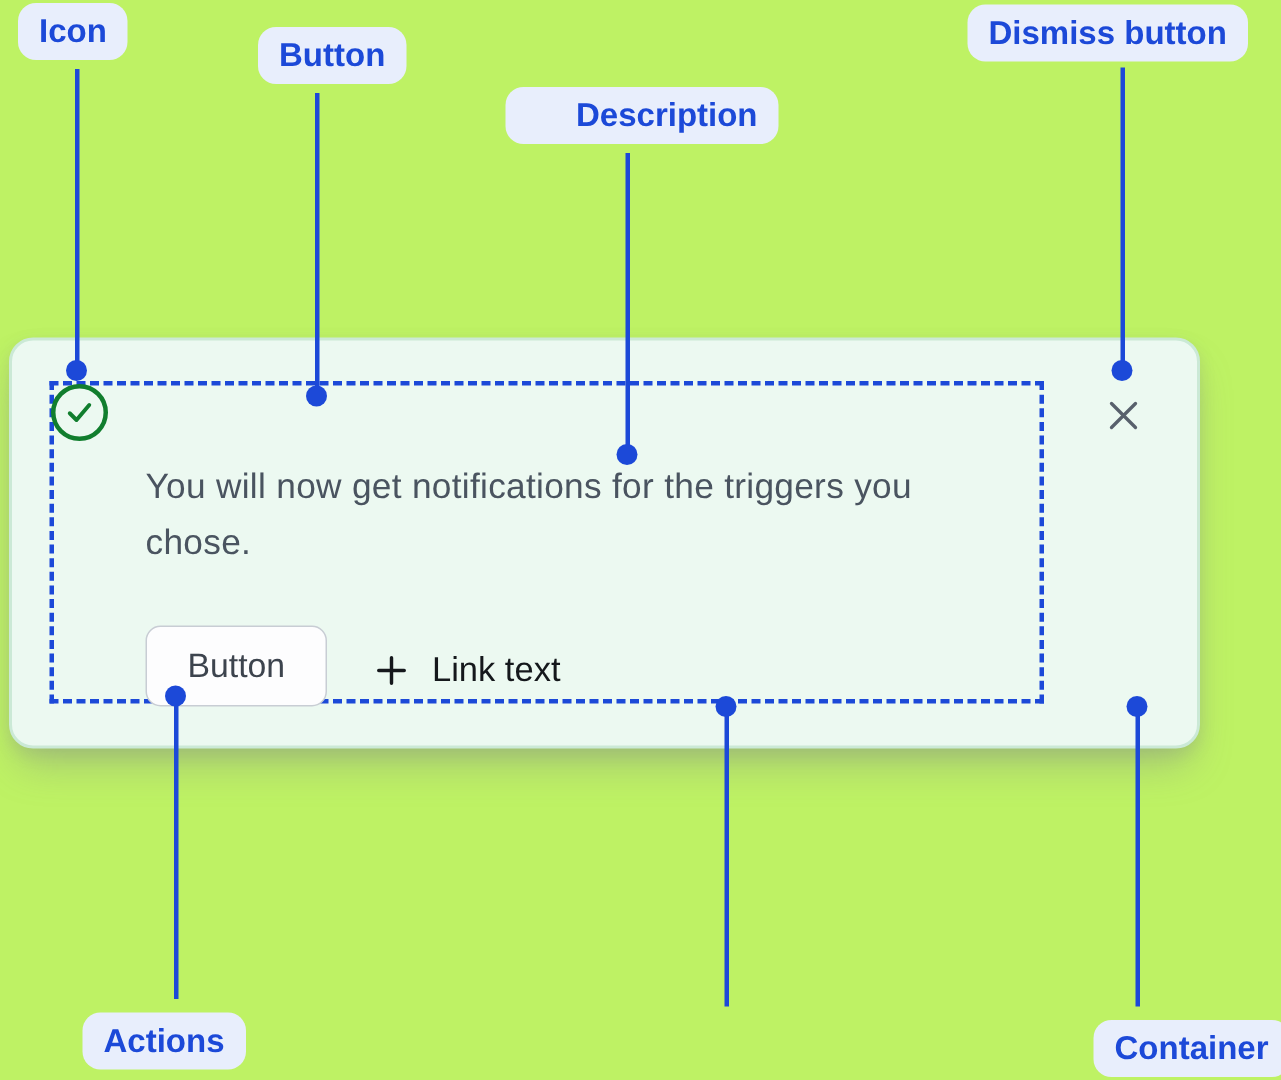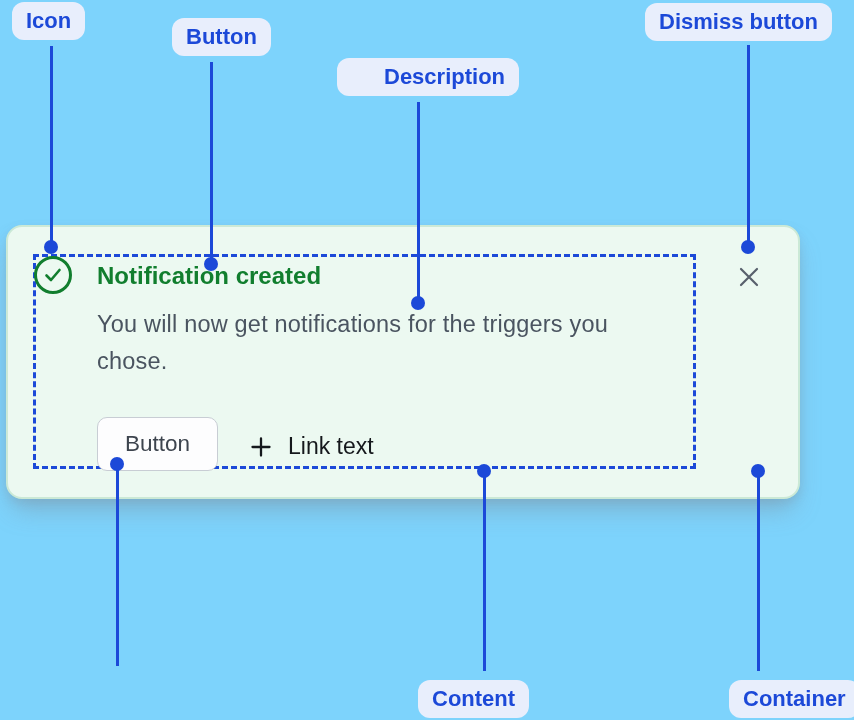--- a/index.html
+++ b/index.html
@@ -1,18 +1,18 @@
 <!DOCTYPE html>
 <html><head>
 <meta charset="utf-8">
 <style>
   html,body{margin:0;padding:0;background:#ffffff;}
   .canvas{
     position:relative;width:854px;height:720px;overflow:hidden;
-    background:#7dd3fc;
+    background:#bef264;
     font-family:"Liberation Sans", sans-serif;
   }
   
   .pill{
     position:absolute;
     background:#e8eefc;
     color:#1c49d8;
     font-size:22px;
     font-weight:700;
     line-height:26px;
@@ -90,21 +90,21 @@
 </head>
 <body>
 
 <div class="canvas">
 
   <div class="pill" style="left:12px;top:2px;">Icon</div>
   <div class="pill" style="left:172px;top:18px;">Button</div>
   <div class="pill" style="left:337px;top:58px;padding-left:47px;">Description</div>
   <div class="pill" style="left:645px;top:3px;border-radius:12px;">Dismiss button</div>
 
-  <div class="pill" style="left:418px;top:680px;">Content</div>
+  <div class="pill" style="left:55px;top:675px;">Actions</div>
   <div class="pill" style="left:685px;top:680px;margin-left:44px;">Container</div>
 
   <div class="vline" style="left:49.5px;top:46px;height:201px;"></div>
   <div class="vline" style="left:209.5px;top:62px;height:202px;"></div>
   <div class="vline" style="left:416.5px;top:102px;height:201px;"></div>
   <div class="vline" style="left:746.5px;top:45px;height:202px;"></div>
   <div class="vline" style="left:115.5px;top:464px;height:202px;"></div>
   <div class="vline" style="left:482.5px;top:471px;height:200px;"></div>
   <div class="vline" style="left:756.5px;top:471px;height:200px;"></div>
 
@@ -119,21 +119,20 @@
   <div class="card"></div>
 
   <div class="content-outline"></div>
 
   <div class="check-circle">
     <svg width="24" height="24" viewBox="0 0 24 24">
       <polyline points="5.5,12.5 10,17 18.5,7" fill="none" stroke="#117e2e" stroke-width="2.6" stroke-linecap="round" stroke-linejoin="round"></polyline>
     </svg>
   </div>
 
-  <div class="toast-title">Notification created</div>
 
   <div class="toast-desc">You will now get notifications for the triggers you chose.</div>
 
   <button class="toast-button">Button</button>
 
   <div class="toast-link">
     <svg width="26" height="26" viewBox="0 0 26 26">
       <path d="M13 4.5 V21.5 M4.5 13 H21.5" fill="none" stroke="#15181c" stroke-width="2.3" stroke-linecap="round"></path>
     </svg>
     <span>Link text</span>

